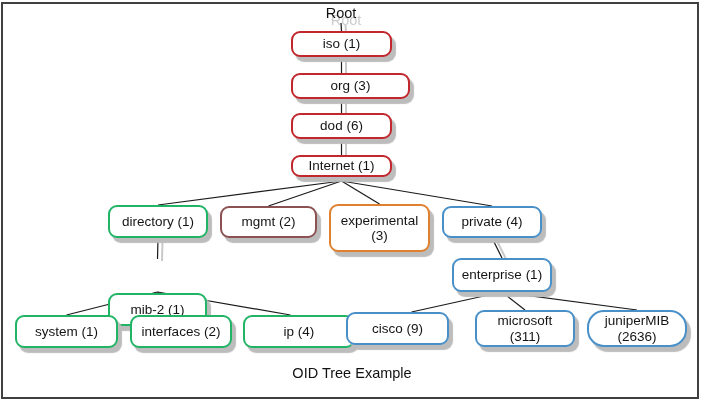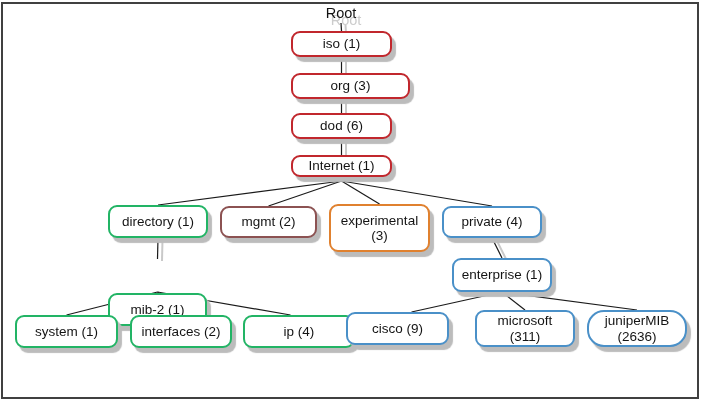--- a/index.html
+++ b/index.html
@@ -102,13 +102,14 @@
       <div class="node" style="left: 452px; top: 258px; width: 100px; height: 34px; border-color: rgb(74, 144, 200);">enterprise (1)</div>
       <div class="node" style="left: 15px; top: 315px; width: 103px; height: 33px; border-color: rgb(34, 180, 101);">system (1)</div>
       <div class="node" style="left: 130px; top: 315px; width: 102px; height: 33px; border-color: rgb(34, 180, 101);">interfaces (2)</div>
       <div class="node" style="left: 243px; top: 315px; width: 112px; height: 33px; border-color: rgb(34, 180, 101);">ip (4)</div>
       <div class="node" style="left: 346px; top: 312px; width: 103px; height: 33px; border-color: rgb(74, 144, 200);">cisco (9)</div>
       <div class="node" style="left: 475px; top: 310px; width: 100px; height: 37px; border-color: rgb(74, 144, 200);">microsoft
 (311)</div>
       <div class="node" style="left: 587px; top: 310px; width: 100px; height: 37px; border-color: rgb(74, 144, 200); border-radius: 17px;">juniperMIB
 (2636)</div>
     </div>
+  <div class="caption">OID Tree Example</div>
 </div>
 
 </body></html>

